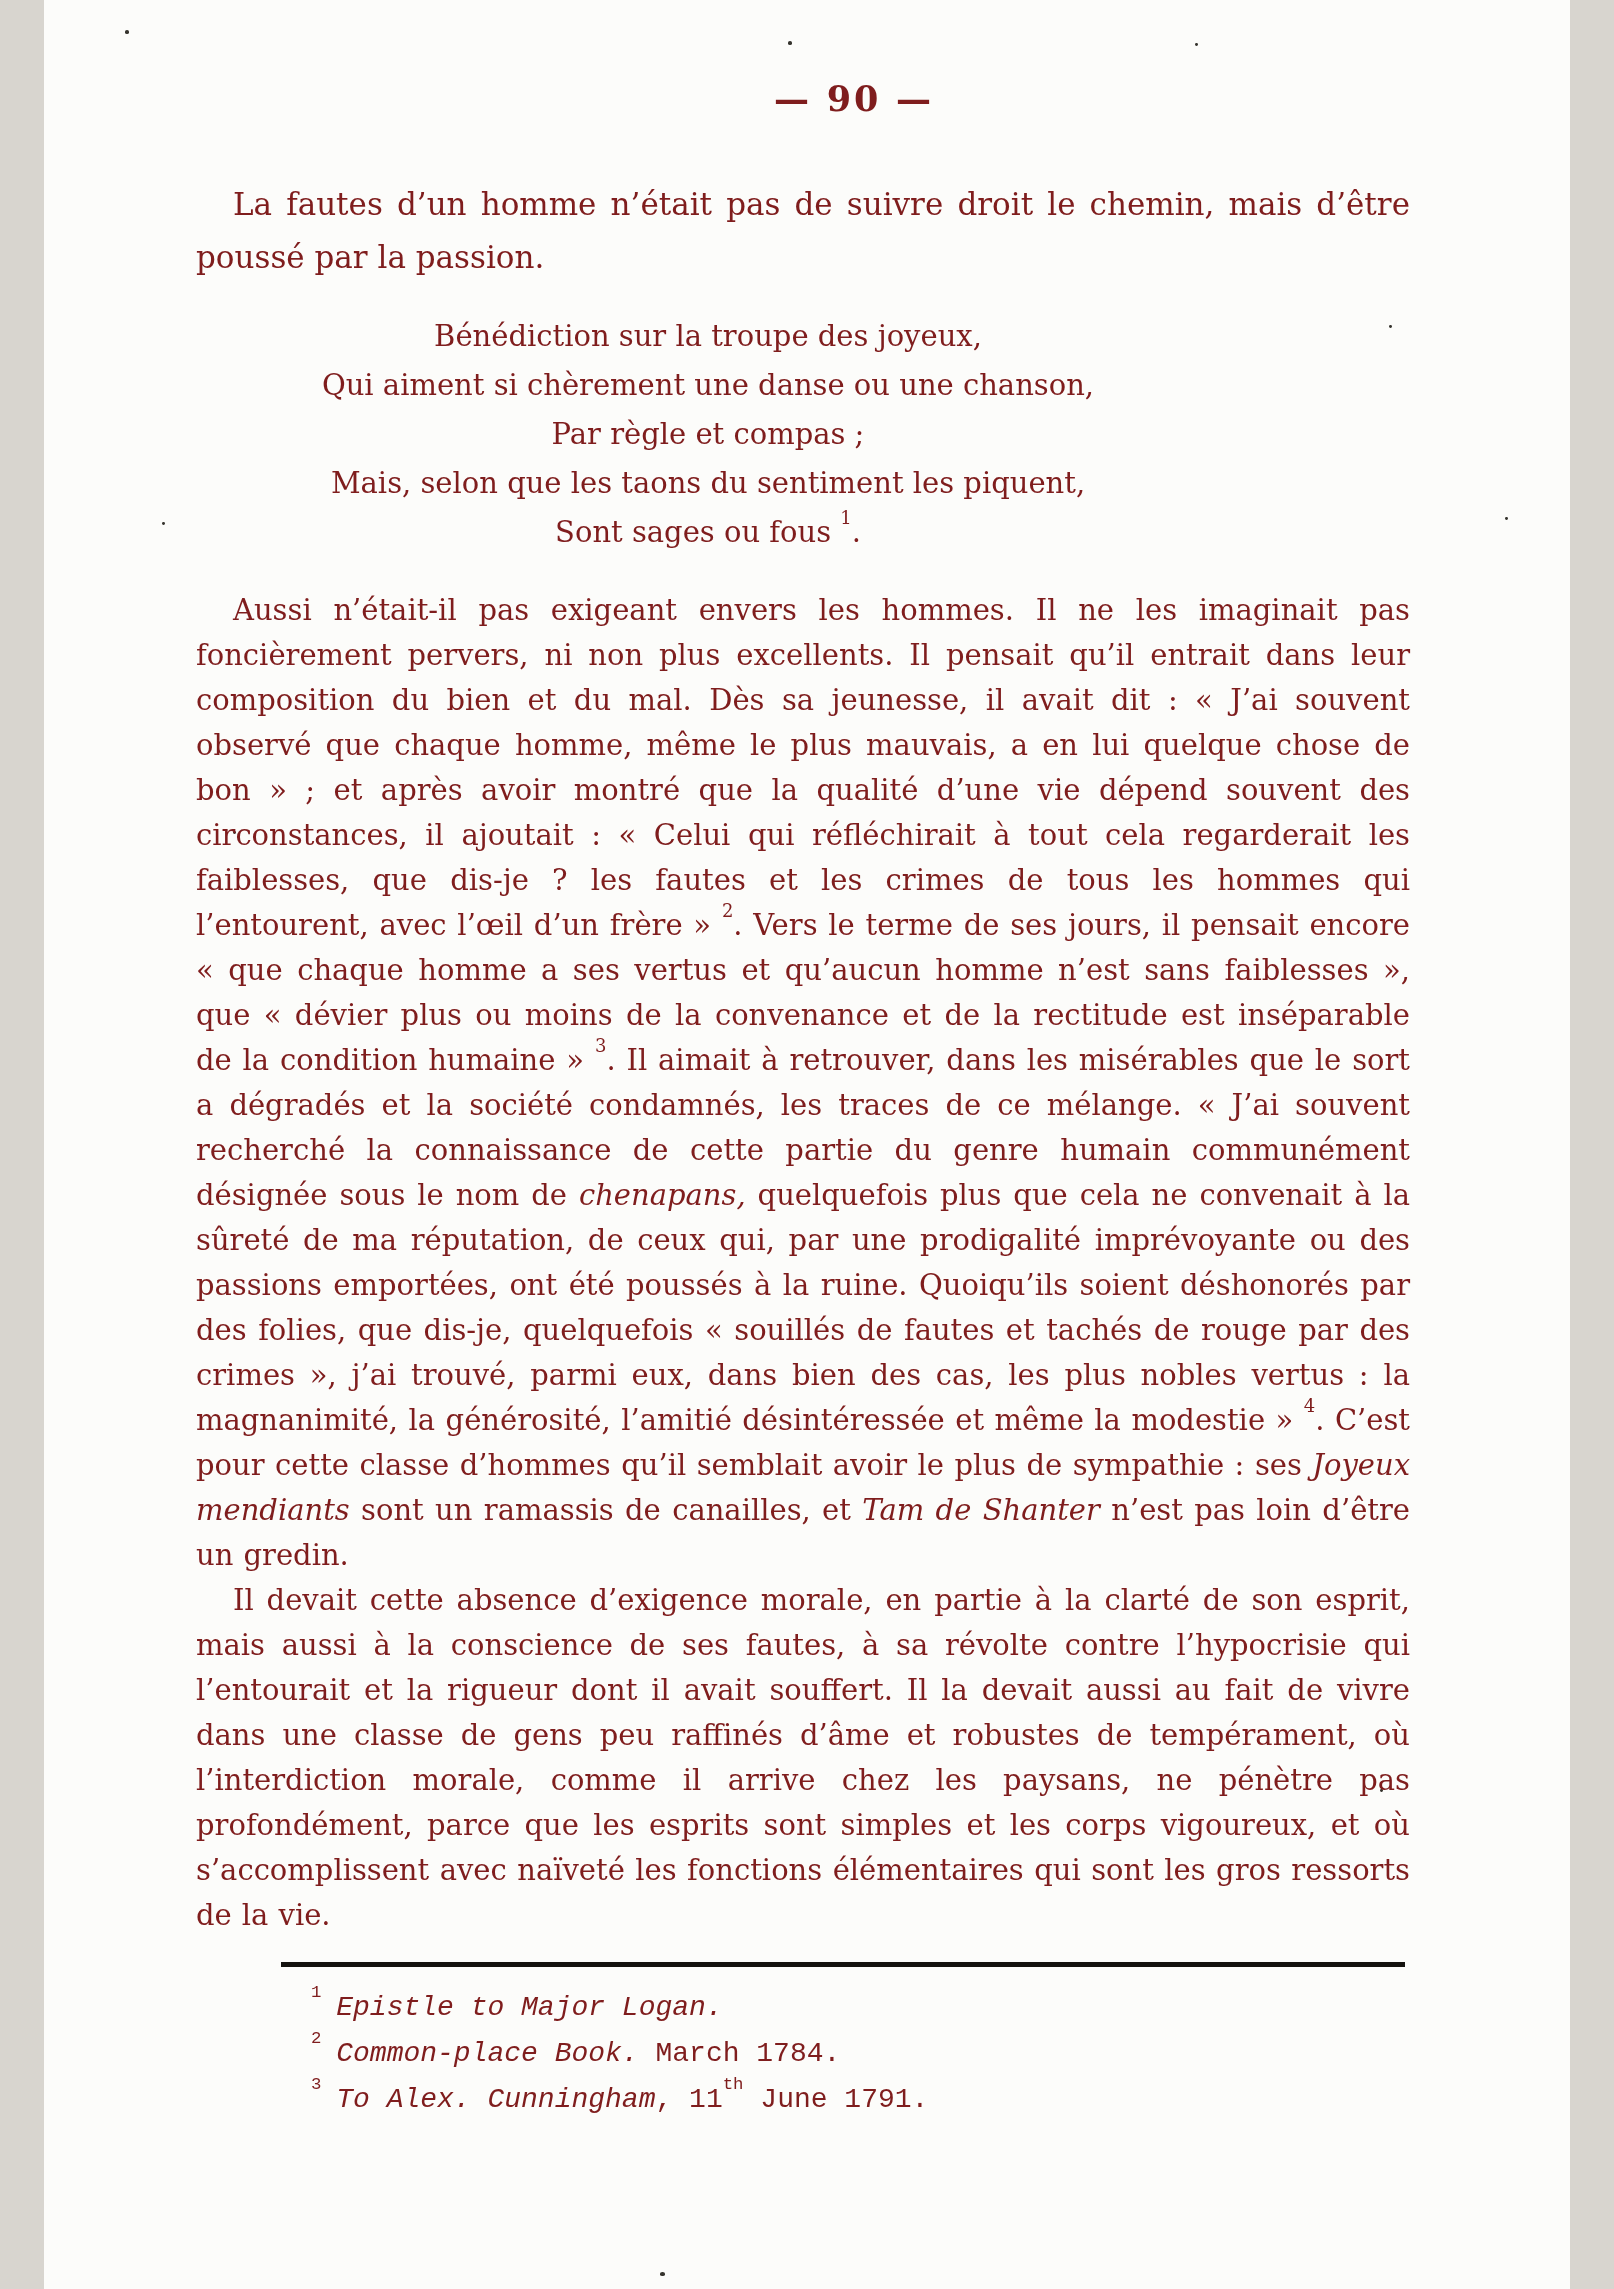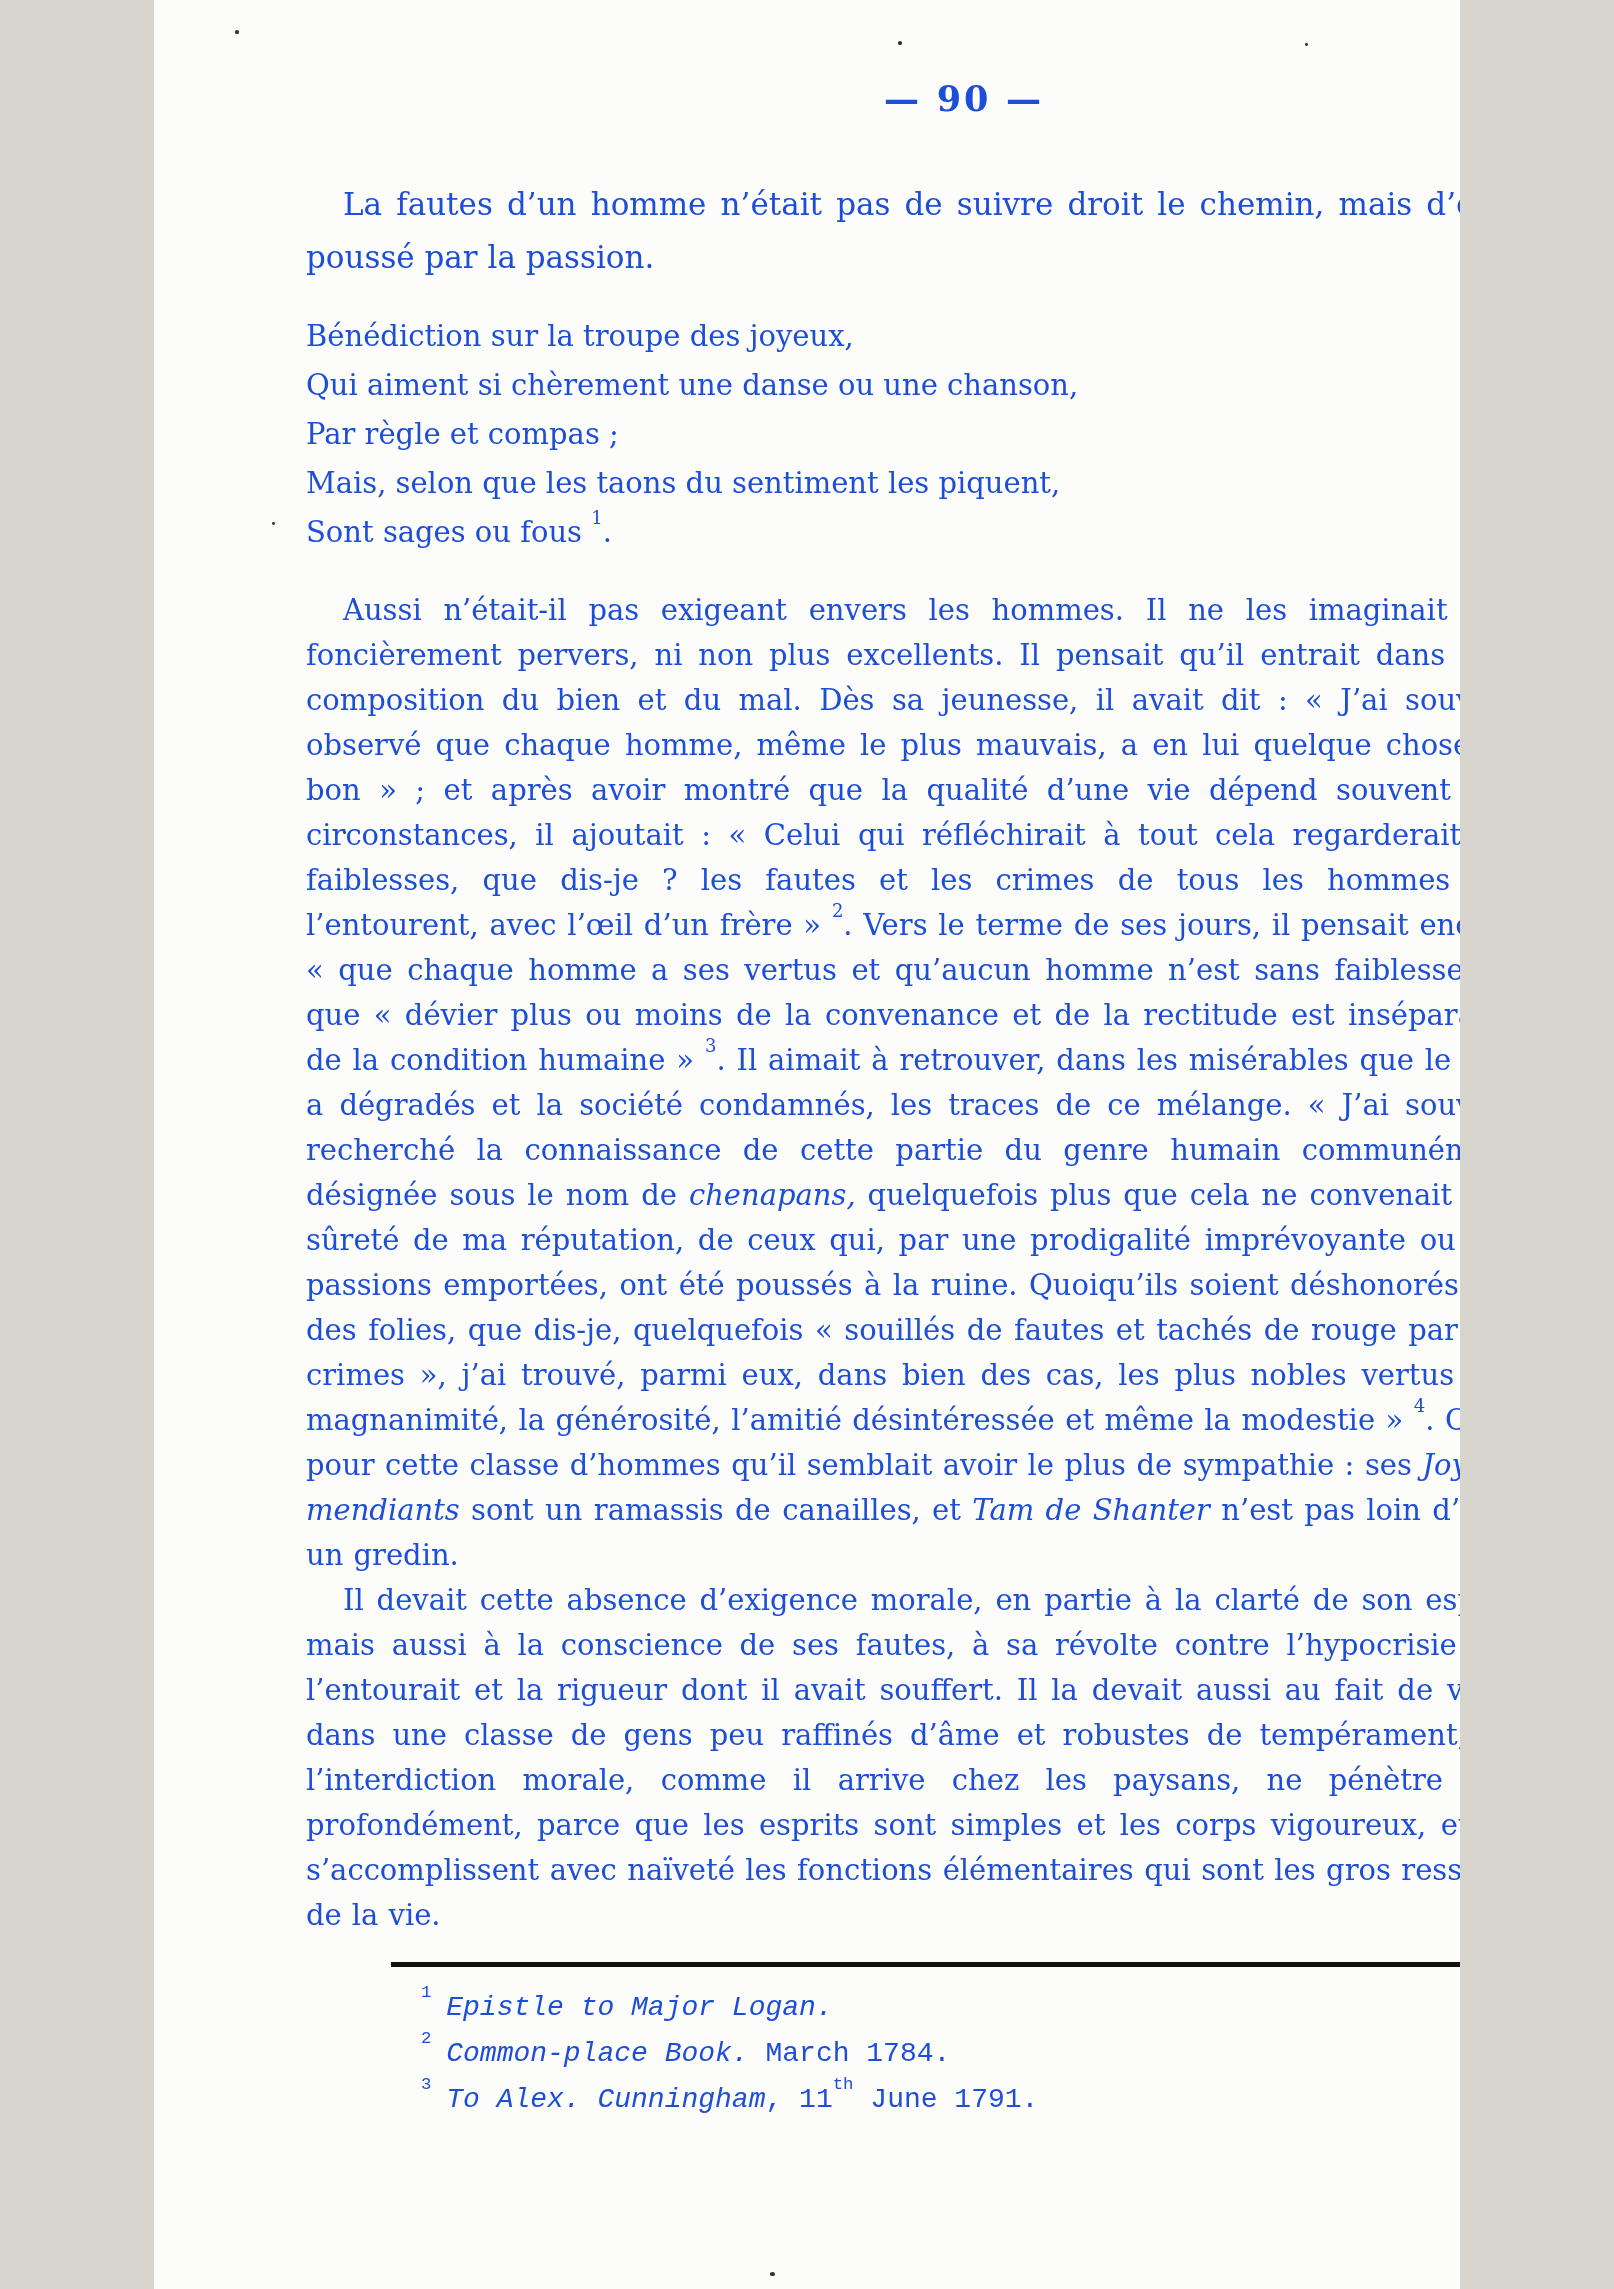--- a/index.html
+++ b/index.html
@@ -2,25 +2,25 @@
 <html lang="fr" style="font-size:14.8px"><head>
 <meta charset="utf-8">
 <style>
   html, body {
     margin: 0;
     padding: 0;
     background: #d8d5cf;
   }
   .page {
     position: relative;
-    width: 1306px;
+    width: 1526px;
     height: 2290px;
     margin: 0 auto;
     background: #fcfcfa;
-    color: #1d4ed8;
+    color: #7f1d1d;
     font-family: "DejaVu Serif", "Liberation Serif", serif;
     overflow: hidden;
   }
   .content {
     position: absolute;
     left: 152px;
     top: 0;
     width: 1214px;
   }
   .page-number {
@@ -37,20 +37,21 @@
     font-size: 31px;
     line-height: 53px;
     text-align: justify;
     text-indent: 37px;
   }
   .poem {
     margin-top: 28px;
     width: 1024px;
     font-size: 29px;
     line-height: 49px;
+    text-align: center;
   }
   .poem-line { white-space: nowrap; }
   .body-para {
     margin: 0;
     font-size: 29px;
     line-height: 45px;
     text-align: justify;
     text-indent: 37px;
     word-spacing: 0.9px;
   }

